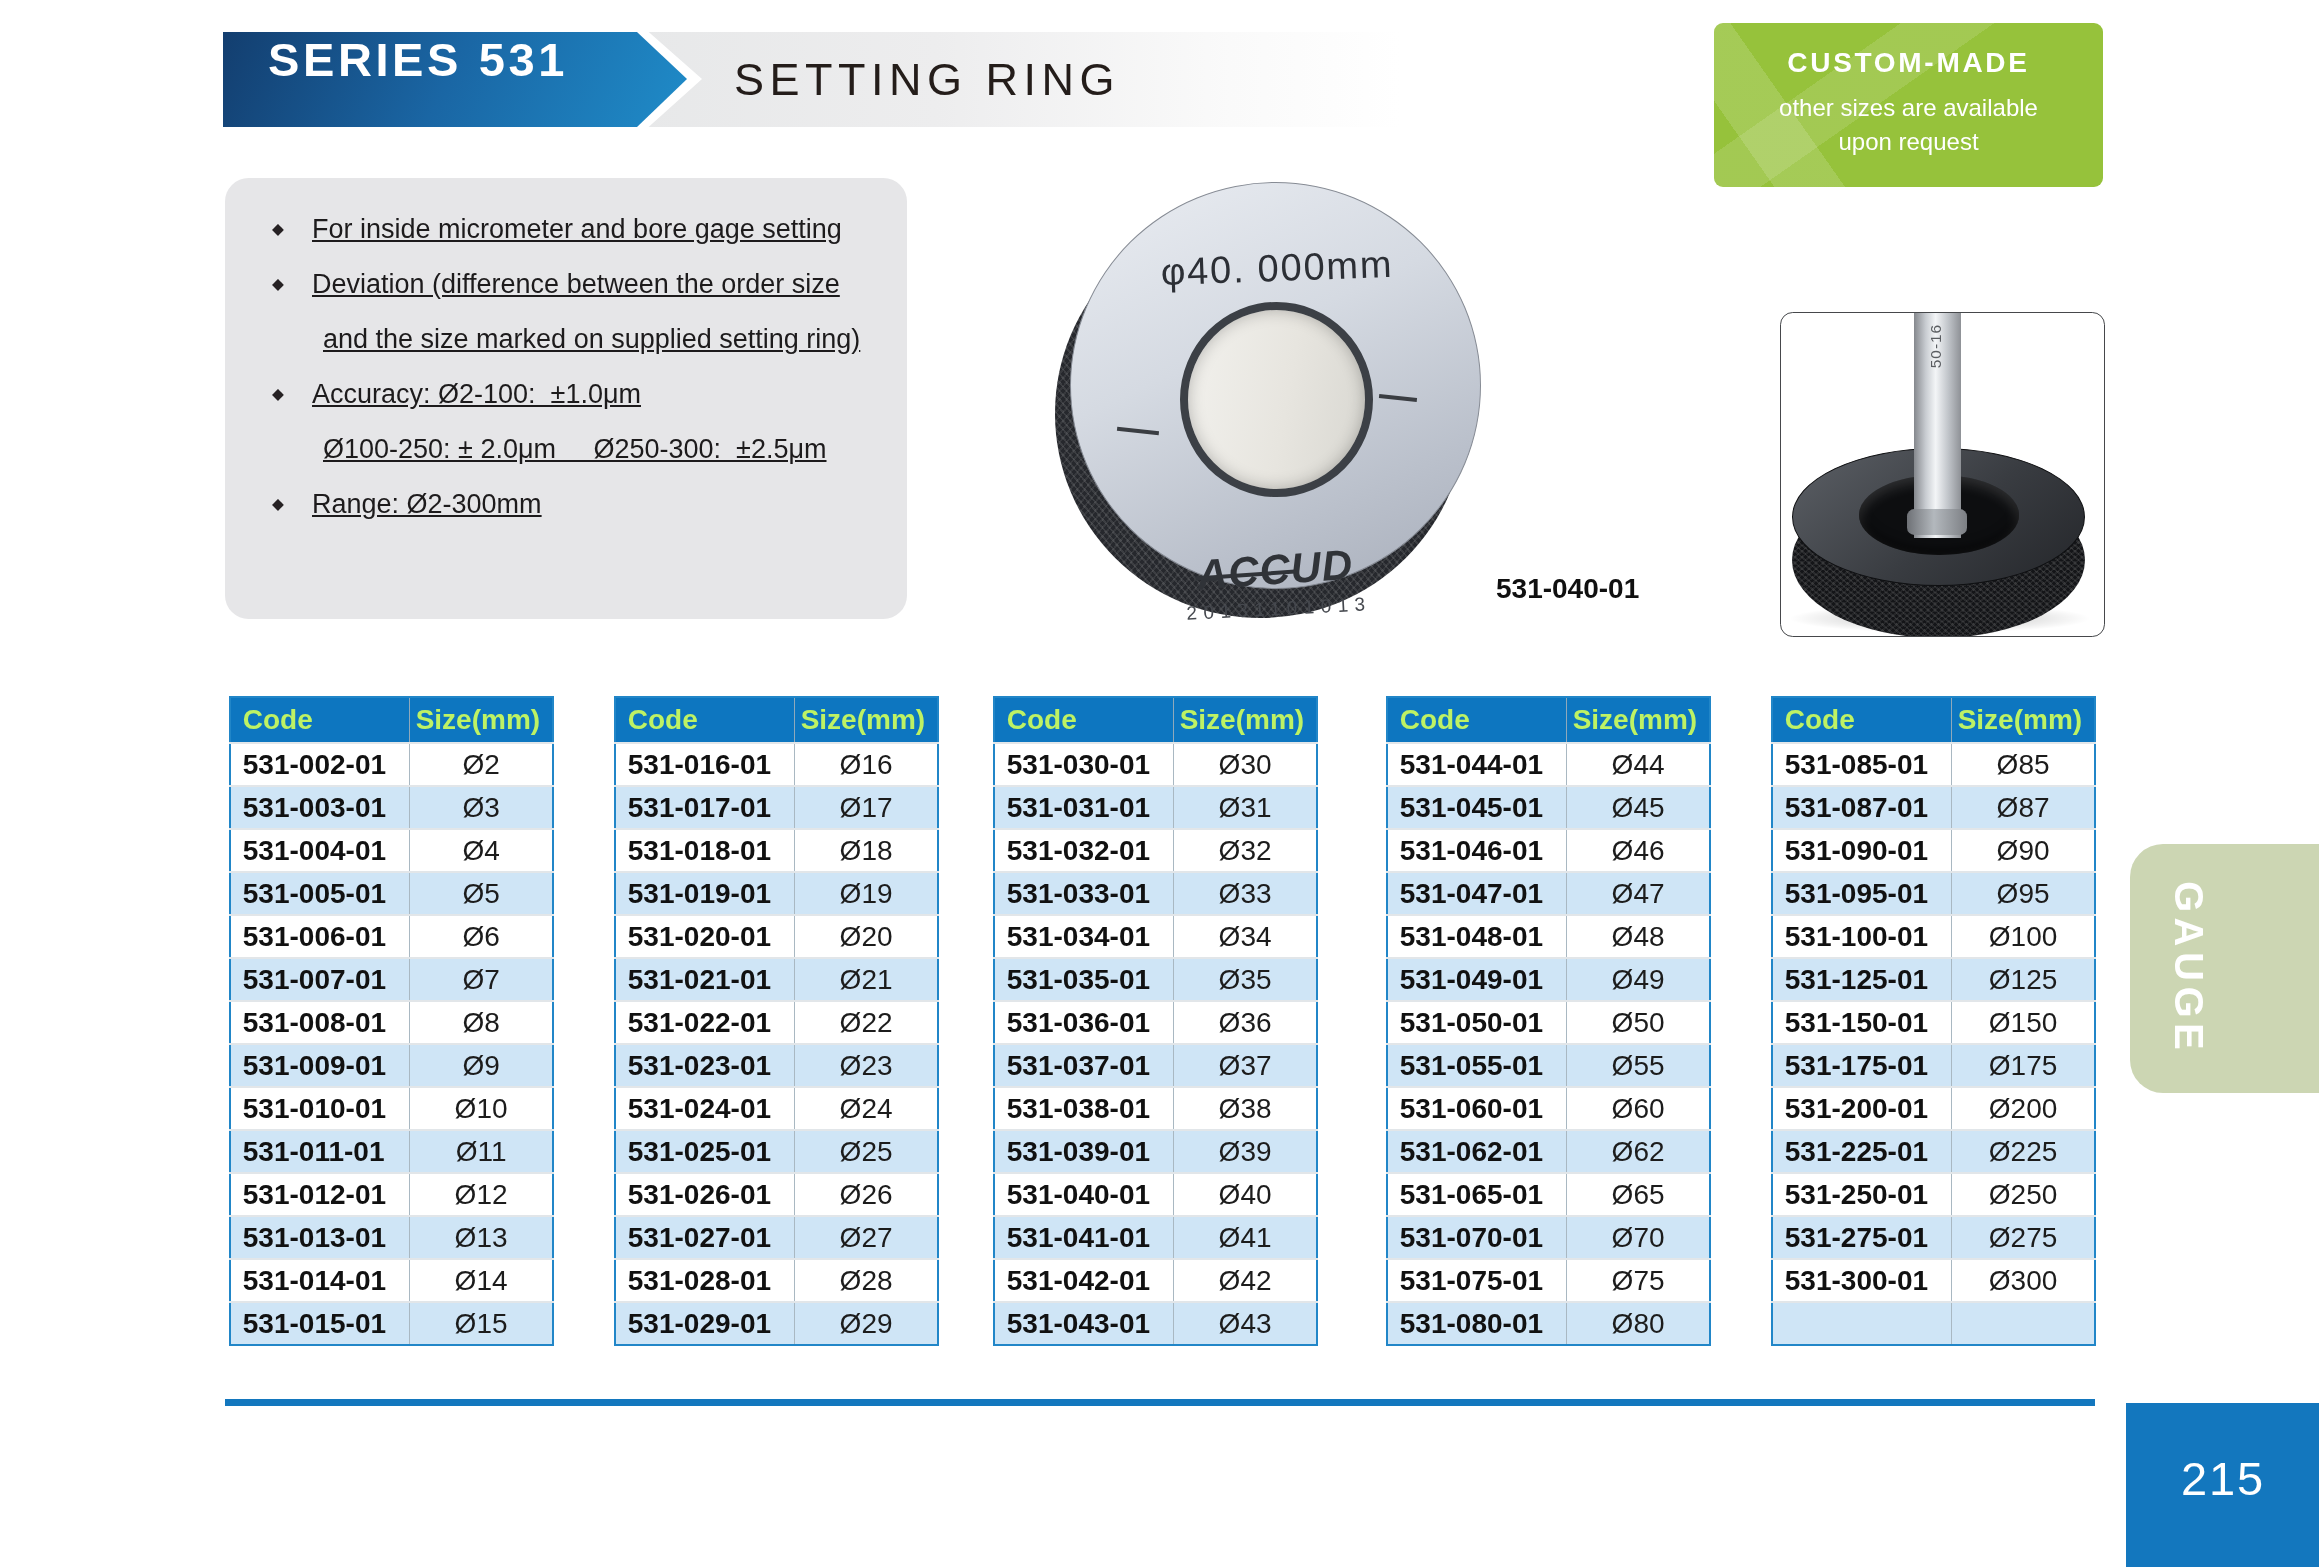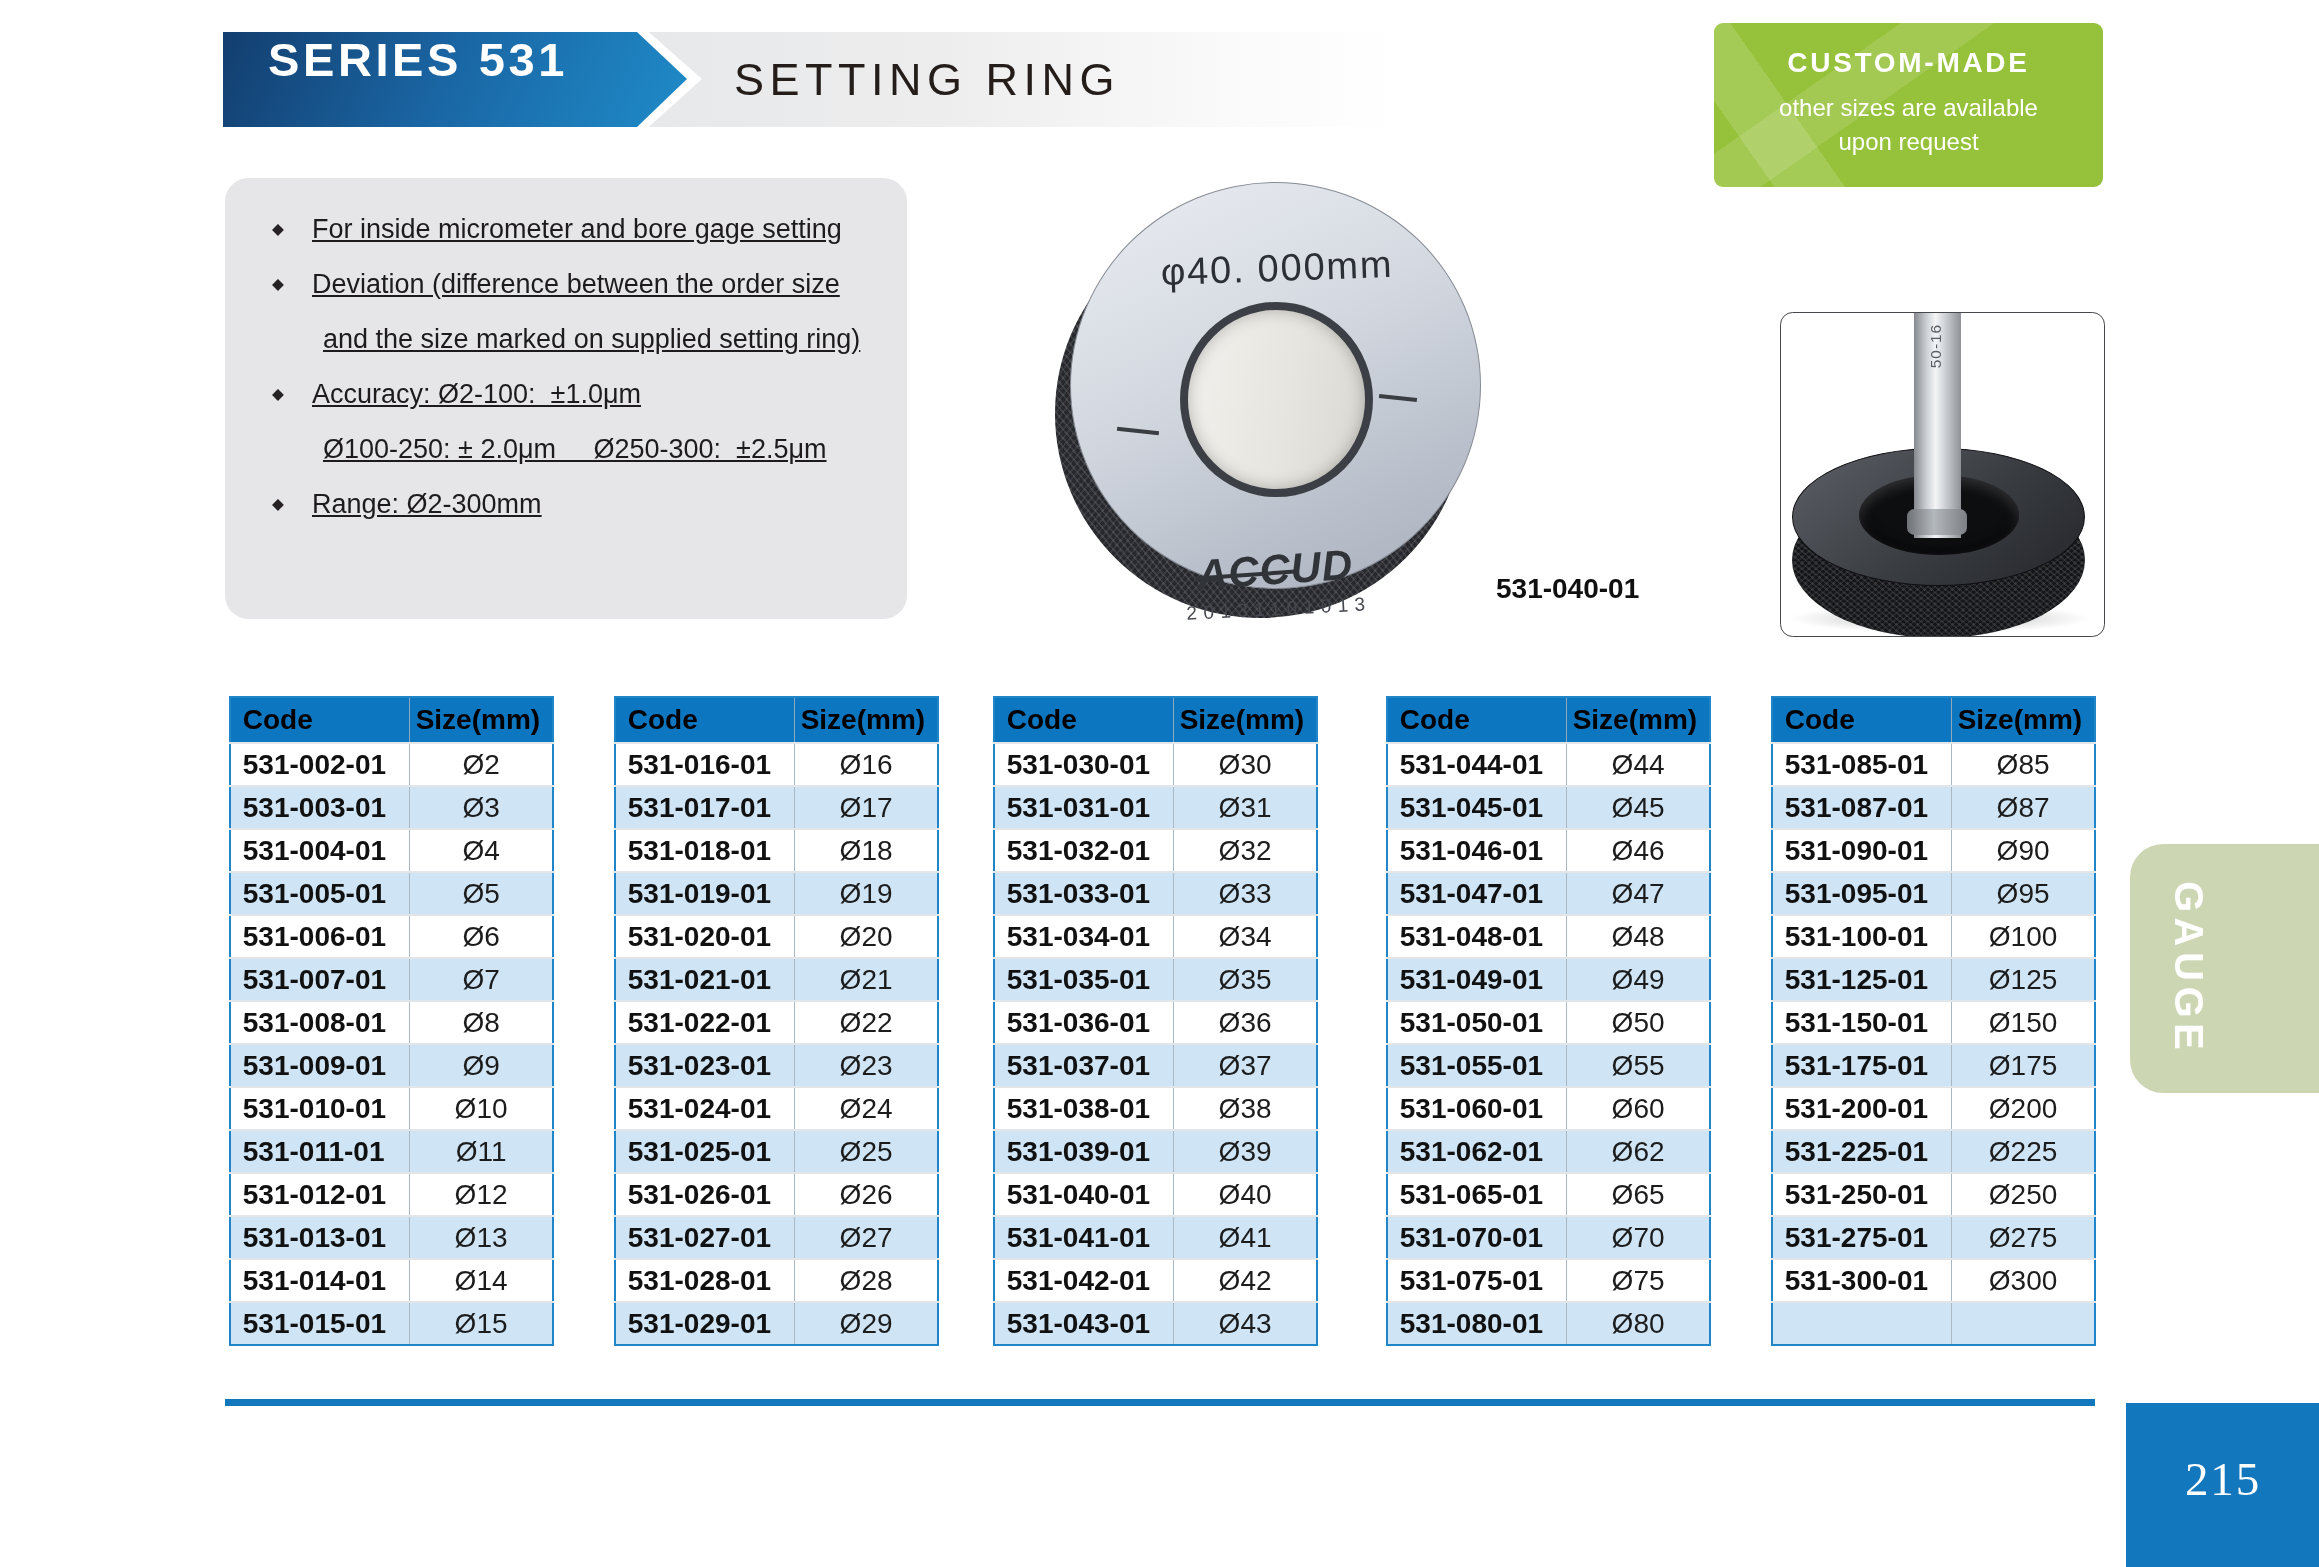--- a/index.html
+++ b/index.html
@@ -88,38 +88,38 @@
   .rod{position:absolute;left:133px;top:0;width:47px;height:225px;z-index:5;
     background:linear-gradient(90deg,#85888d 0%,#c8ccd1 25%,#f3f5f7 46%,#c2c6cb 72%,#8e9196 100%);}
   .rod-collar{position:absolute;left:126px;top:196px;width:60px;height:25.5px;z-index:6;border-radius:7.3px;
     background:linear-gradient(90deg,#6e7176,#b3b8bd 45%,#7c7f84);}
   .rod-label{position:absolute;left:12.7px;top:11px;writing-mode:vertical-rl;transform:rotate(180deg);
     font-size:15.5px;color:#5a5d61;letter-spacing:0.9px;}
 
   
   .size-table{position:absolute;top:696px;width:325px;border-collapse:collapse;table-layout:fixed;
     border:2.7px solid var(--table-border-blue);background:#fff;}
-  .size-table th{background:var(--table-header-blue);color:#000000;font-size:28px;font-weight:bold;
+  .size-table th{background:var(--table-header-blue);color:#bef264;font-size:28px;font-weight:bold;
     height:44px;text-align:left;padding:0 0 0 11.8px;}
   .size-table th:nth-child(1){width:55%;}
   .size-table th:nth-child(2){width:45%;padding-left:5.5px;border-left:1.8px solid #8fa9bb;}
   .size-table td{height:41px;font-size:28px;padding:0;}
   .size-table td.code{font-weight:bold;padding-left:11.8px;color:#111;}
   .size-table td.size{text-align:center;color:#1c1c1c;border-left:1.8px solid #a9b8c2;}
   .size-table tbody tr{border-top:2.7px solid #e2e6e9;}
   .size-table tbody tr:nth-child(even){background:var(--table-alt-row);}
   .t1{left:229px;} .t2{left:614px;} .t3{left:993px;} .t4{left:1386px;} .t5{left:1771px;}
 
   
   .side-tab{position:absolute;left:2130px;top:844px;width:209px;height:249px;
     border-radius:33px 0 0 33px;background:var(--tab-sage);display:flex;align-items:center;justify-content:flex-start;}
   .side-tab span{writing-mode:vertical-rl;font-size:40px;font-weight:bold;letter-spacing:5.5px;color:#fff;margin-left:36px;}
   .bottom-rule{position:absolute;left:225px;top:1399px;width:1870px;height:7.3px;background:var(--accent-blue);}
   .page-num-box{position:absolute;left:2126px;top:1403px;width:194px;height:165px;background:var(--accent-blue);
-    display:flex;align-items:center;justify-content:center;padding-bottom:14px;box-sizing:border-box;font-family:Liberation Serif, serif;}
+    display:flex;align-items:center;justify-content:center;padding-bottom:14px;box-sizing:border-box;}
   .page-num-box span{font-size:47px;color:#fff;letter-spacing:1.8px;}
 </style>
 </head>
 <body>
 
 <div class="page">
 
   <div class="title-bar">
     <span class="title-text">SETTING RING</span>
   </div>

